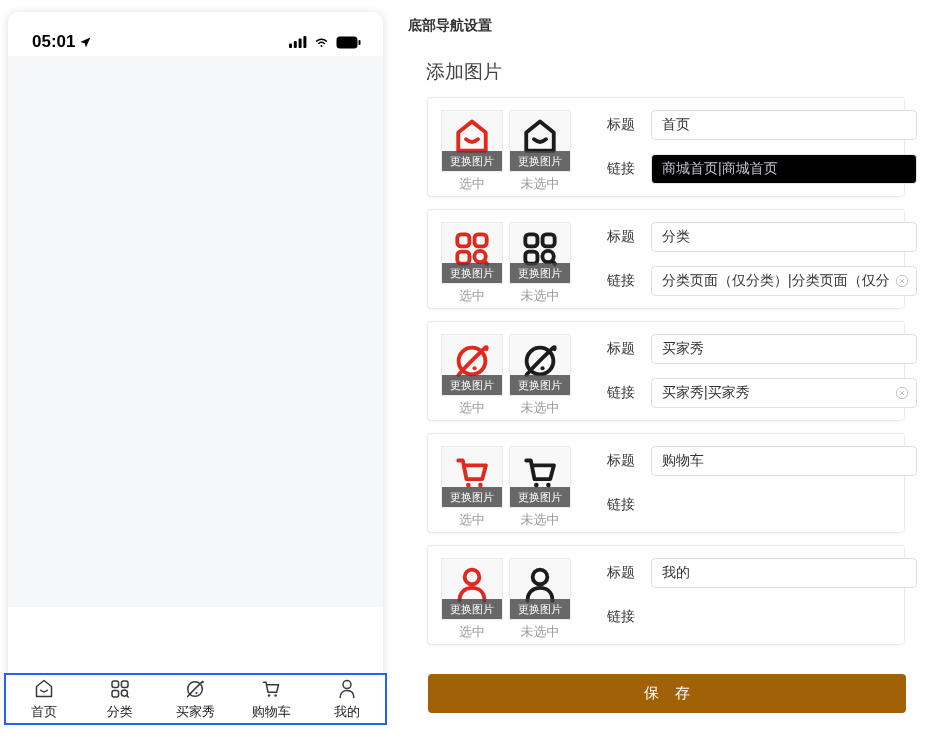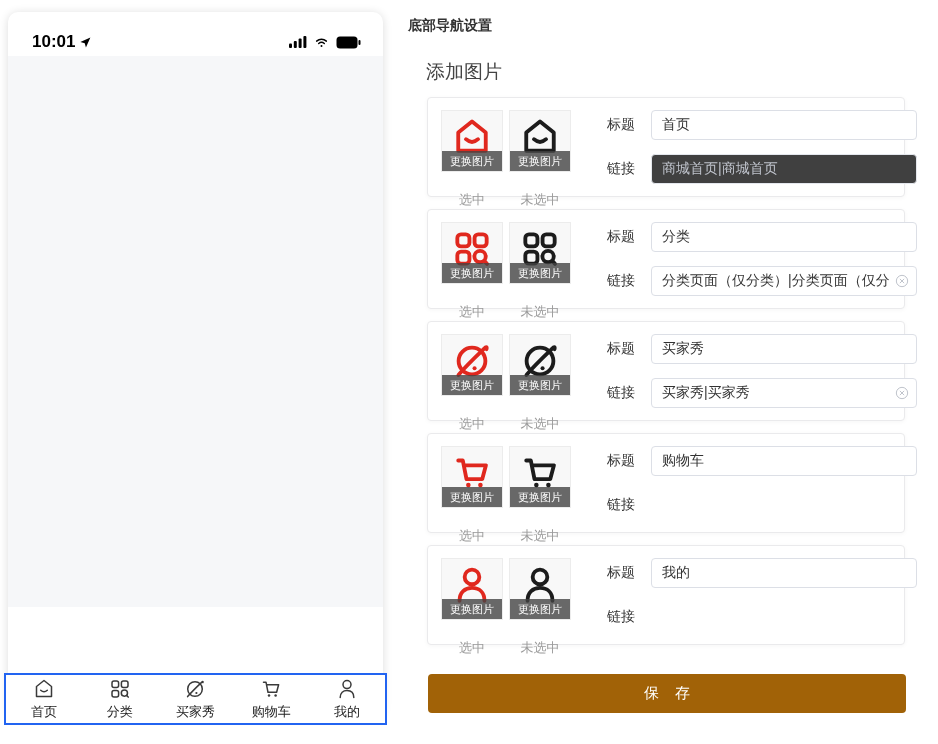--- a/index.html
+++ b/index.html
@@ -34,41 +34,41 @@
   .cards { position:absolute; left:427px; top:97px; width:478px; }
   .card { position:relative; width:478px; height:100px; margin-bottom:12px; background:#fff;
           border:1px solid #eaeaec; border-radius:4px; box-shadow:0 1px 4px rgba(0,0,0,.04); }
   .img-group { position:absolute; top:12px; width:62px; }
   .img-group.sel { left:13px; } .img-group.unsel { left:81px; }
   .img-box { position:relative; width:62px; height:62px; background:#f8f8f8; border:1px solid #ececec;
              display:flex; align-items:center; justify-content:center; cursor:pointer; }
   .img-box .big-ic { width:44px; height:44px; margin-top:-8px; }
   .overlay { position:absolute; left:0; right:0; bottom:0; height:20px; background:rgba(68,68,68,.8);
              color:#fff; font-size:11px; display:flex; align-items:center; justify-content:center; white-space:nowrap; }
-  .state-lb { margin-top:19px; text-align:center; font-size:13px; color:#9b9b9b; }
+  .state-lb { margin-top:3px; text-align:center; font-size:13px; color:#9b9b9b; }
   .fields { position:absolute; left:156px; top:12px;margin-left:23px; }
   .frow { display:flex; align-items:center; height:30px; margin-bottom:14px; }
   .flabel { width:44px; font-size:14px; color:#333; flex:none; }
   .finput-wrap { position:relative; width:266px; height:30px; }
   .finput { width:266px; height:30px; border:1px solid #dcdfe6; border-radius:4px; background:#fff;
             font-size:14px; color:#333; padding:0 26px 0 10px; outline:none; font-family:inherit; }
   .finput.no-clear { padding-right:10px; }
-  .finput:disabled { background:#404040; border-color:#e4e7ed; color:#bfc3cc; }
+  .finput:disabled { background:#000000; border-color:#e4e7ed; color:#bfc3cc; }
   .clear-ic { position:absolute; right:7px; top:7px; width:16px; height:16px; cursor:pointer; }
   .save-btn { position:absolute; left:428px; top:674px; width:478px; height:39px; background:#a16207;
               border:none; border-radius:4px; color:#fff; font-size:15px; letter-spacing:6px; text-indent:6px;
               cursor:pointer; font-family:inherit; }
 </style>
 </head>
 <body>
 
 <div class="phone">
   <div class="status-bar">
     <div class="time-wrap">
-      <span>10:01</span>
+      <span>05:01</span>
       <span style="width:13px;height:13px;">
           <svg viewBox="0 0 24 24" width="100%" height="100%">
             <path d="M2.5 11.2 L21 2.8 L12.8 21.3 L10.6 13.4 Z" fill="#000"></path>
           </svg>
         </span>
     </div>
     <div class="sb-icons">
       <span style="width:18px;height:12px;">
           <svg viewBox="0 0 18 12" width="100%" height="100%" fill="#000">
             <rect x="0" y="7.5" width="3" height="4.5" rx="1"></rect>

